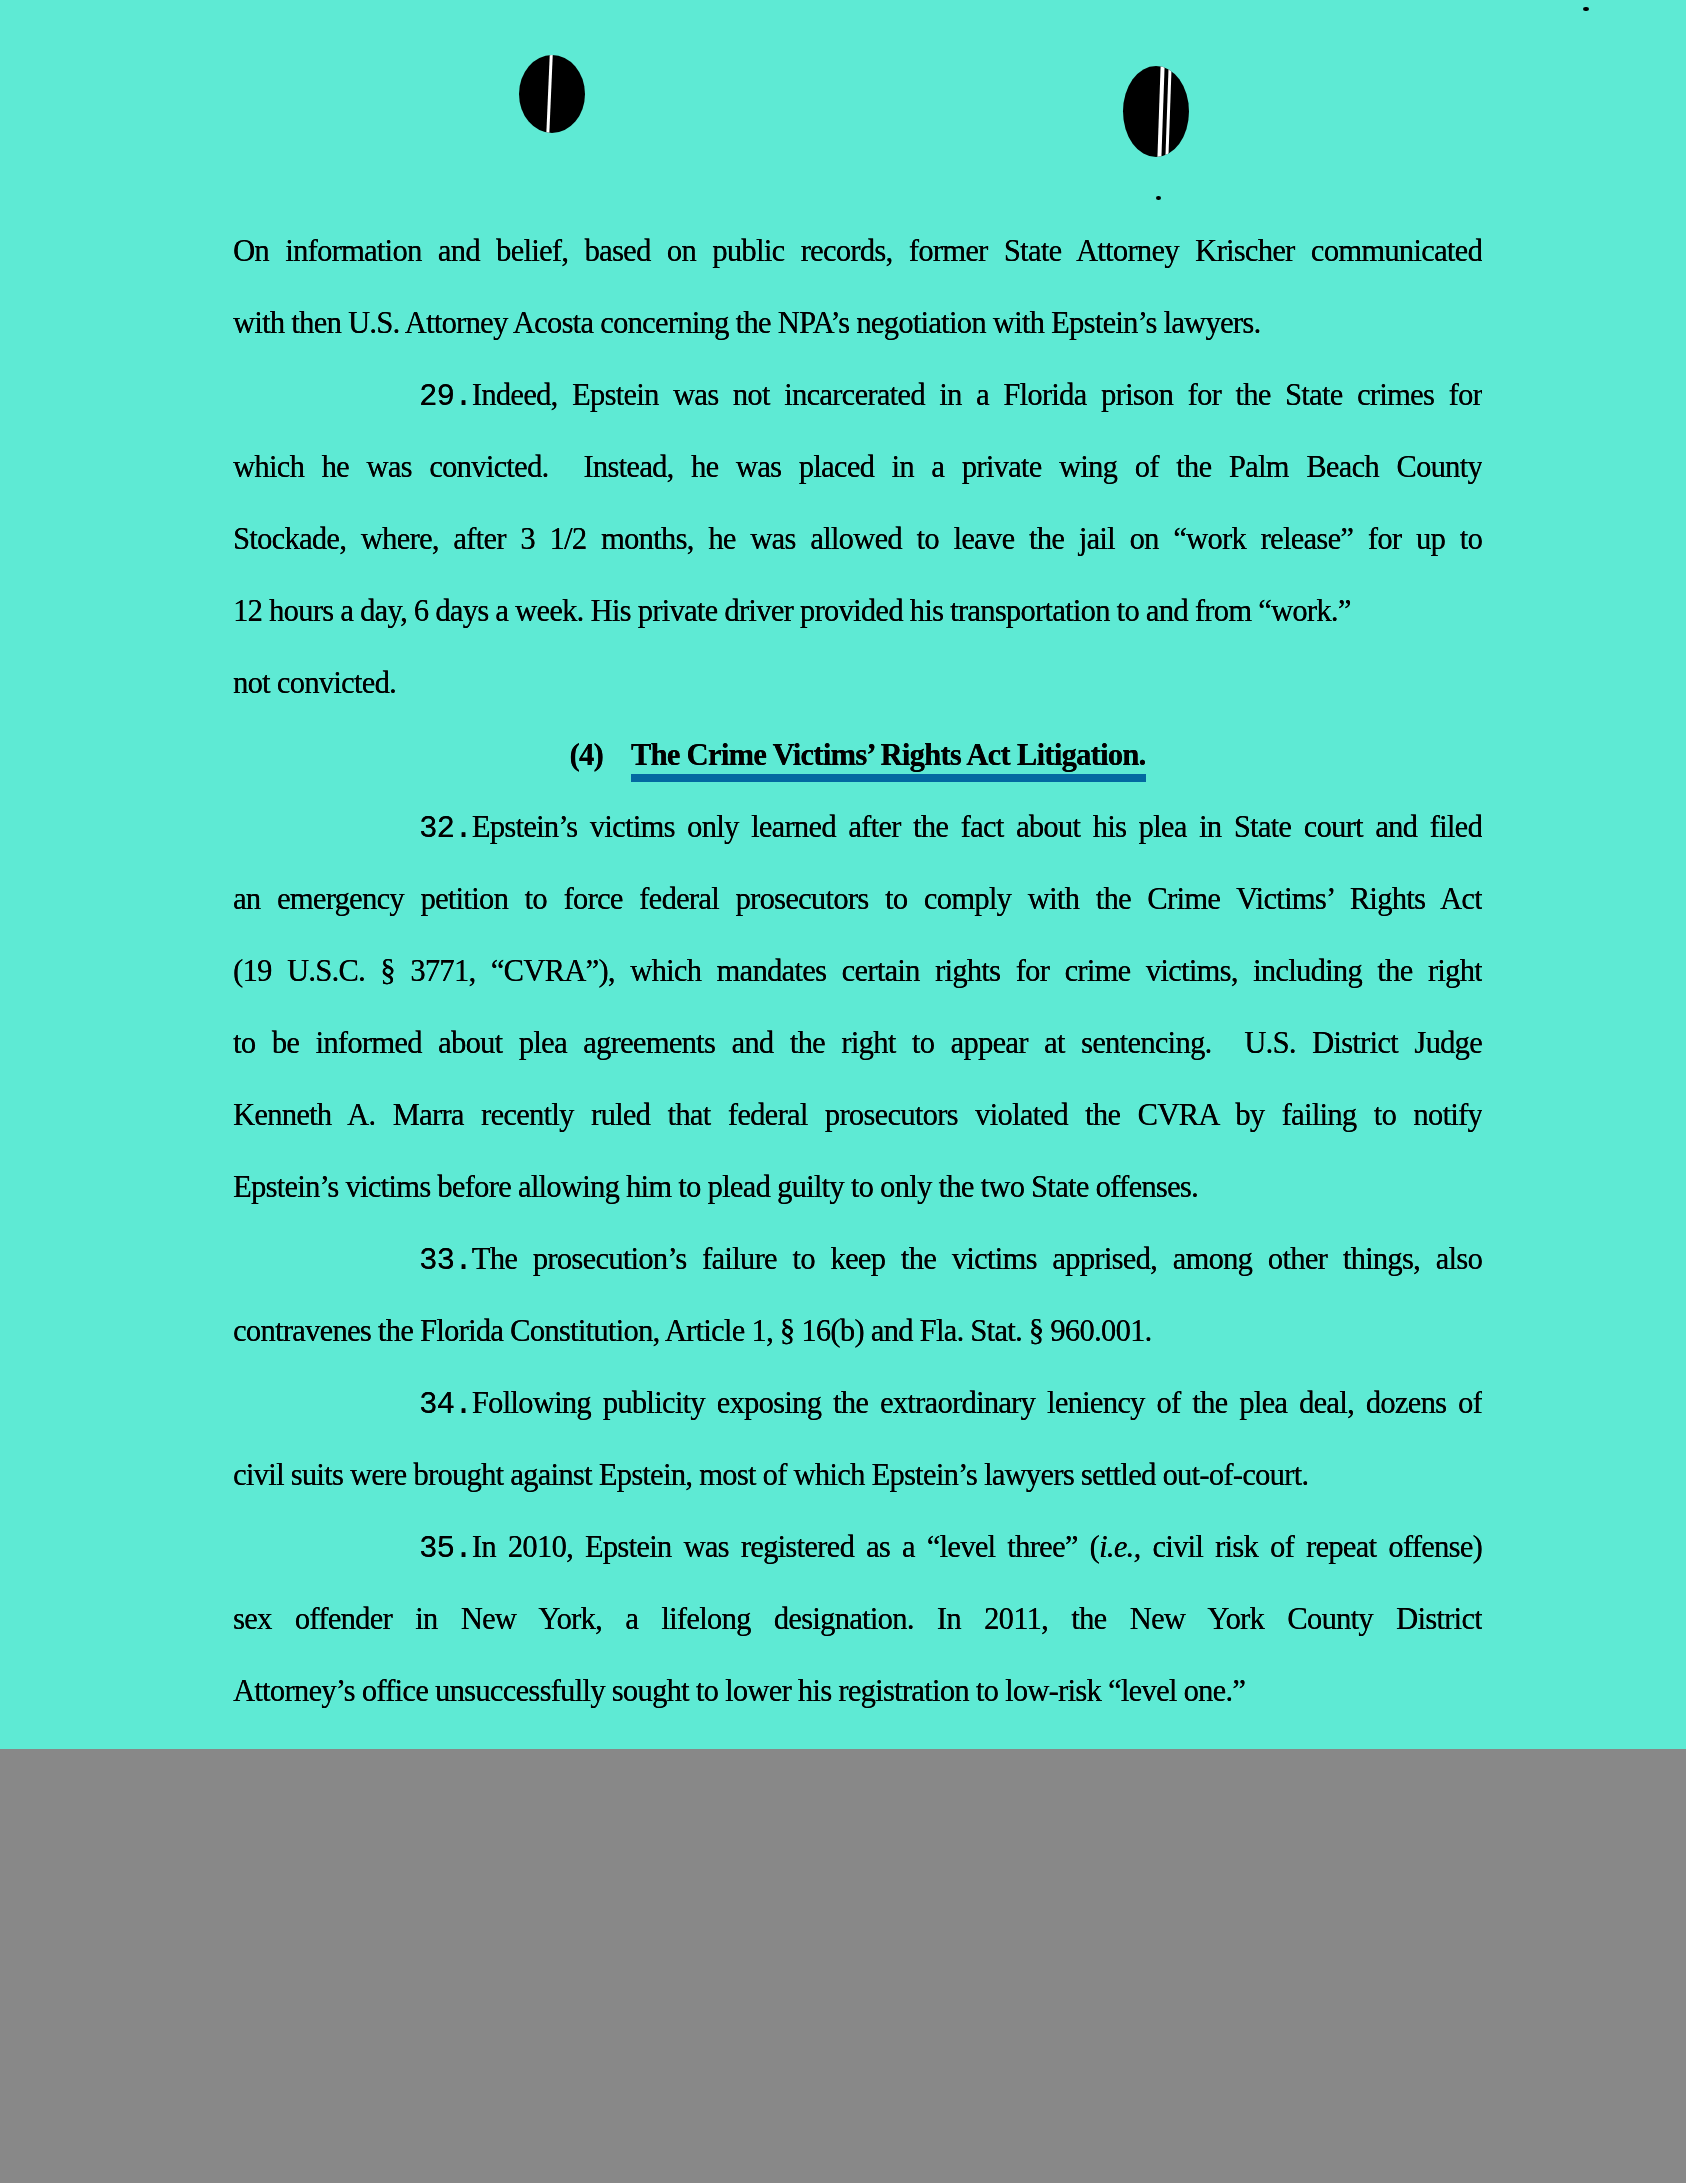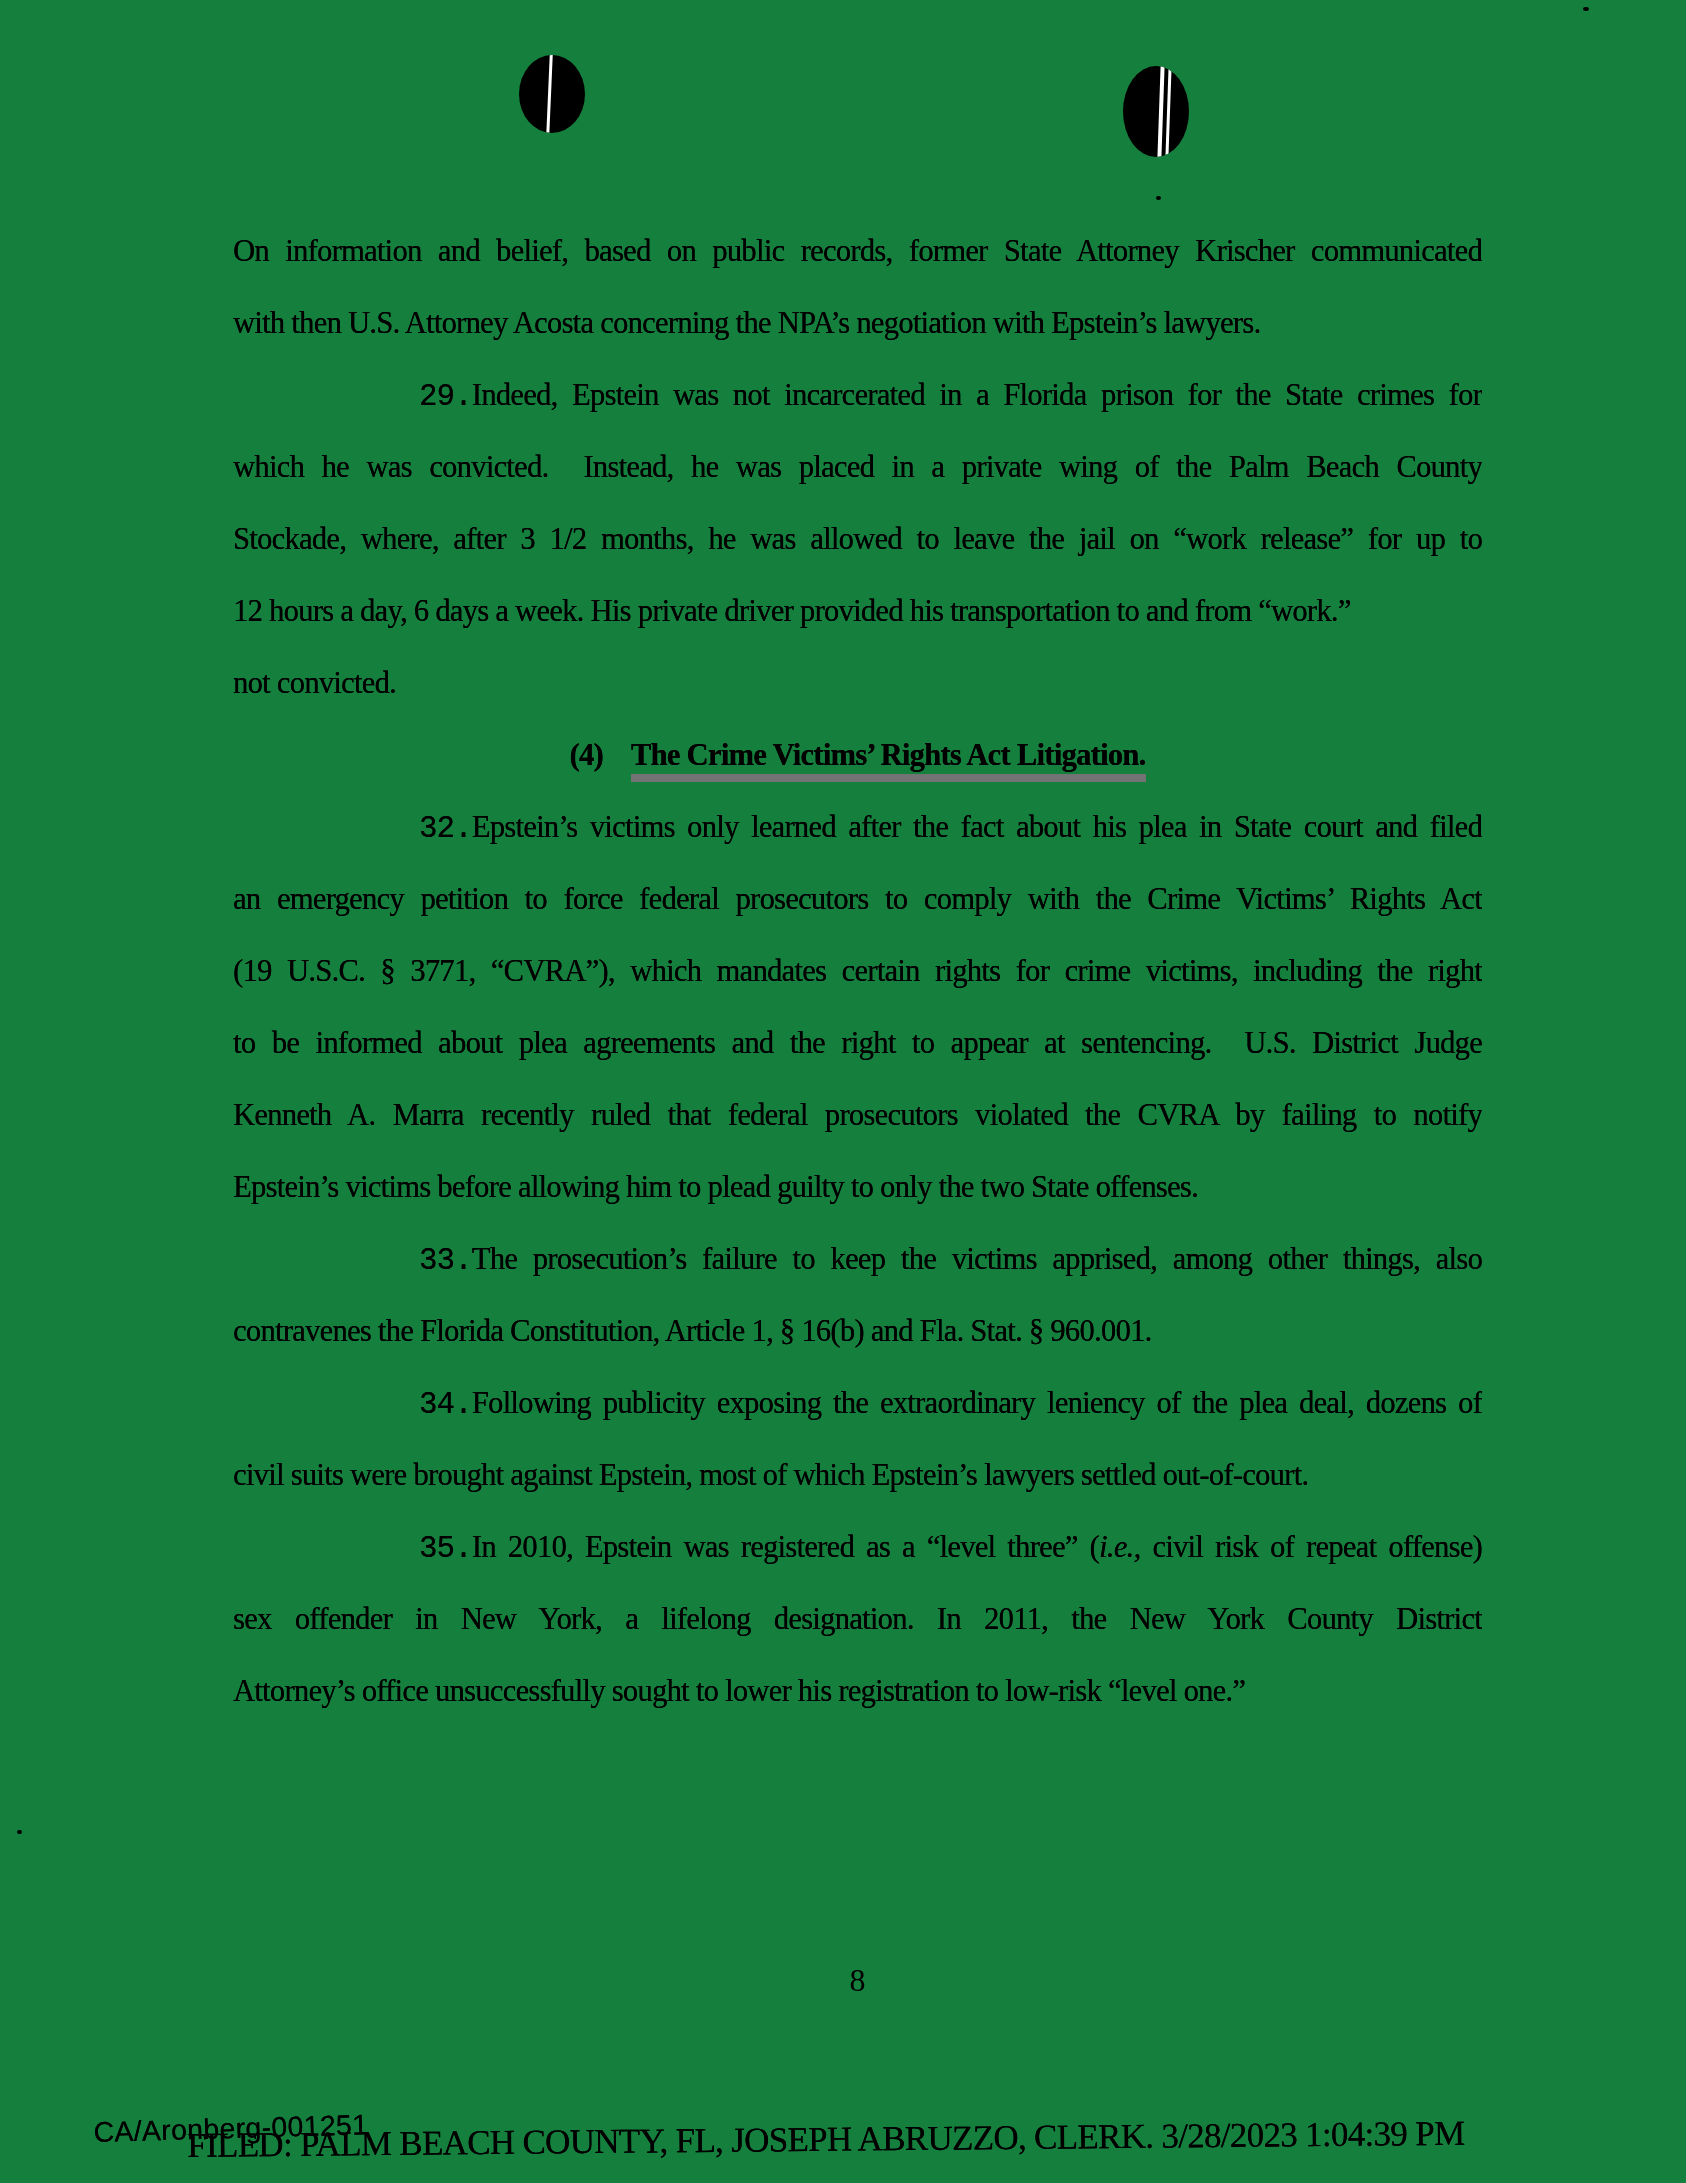--- a/index.html
+++ b/index.html
@@ -1,19 +1,19 @@
 <!DOCTYPE html>
 <html style="font-size:10.6px"><head>
 <meta charset="utf-8">
 <style>
   html,body{margin:0;padding:0;background:#888;}
   .page{
     position:relative;
-    width:1687px;height:2183px;
-    background:#15803d;
+    width:1687px;height:1749px;
+    background:#5eead4;
     overflow:hidden;
     color:#000;
   }
   
   .body-text{
     position:absolute;
     left:233px; top:215px; width:1249px;
     font-family:"Liberation Serif","DejaVu Serif",serif;
     font-size:30.5px;
     line-height:72px;
@@ -29,21 +29,21 @@
   .t.j{ text-align-last:justify; }
   .t.last{ text-align-last:left; }
   .t.indent{ text-indent:93px; }
   .pnum{ display:inline-block; min-width:101px;font-family:Liberation Mono, monospace; }
   
   .t.heading{
     text-align:center; text-align-last:center;
     font-weight:bold;
   }
   .hnum{ margin-right:28px; }
-  .u{ border-bottom:8px solid #737373; padding-bottom:2px; }
+  .u{ border-bottom:8px solid #0369a1; padding-bottom:2px; }
   
   .pageno{
     position:absolute;
     left:233px; width:1249px; top:1960px;
     text-align:center;
     font-family:"Liberation Serif","DejaVu Serif",serif;
     font-size:32px;
     line-height:40px;
   }
   

